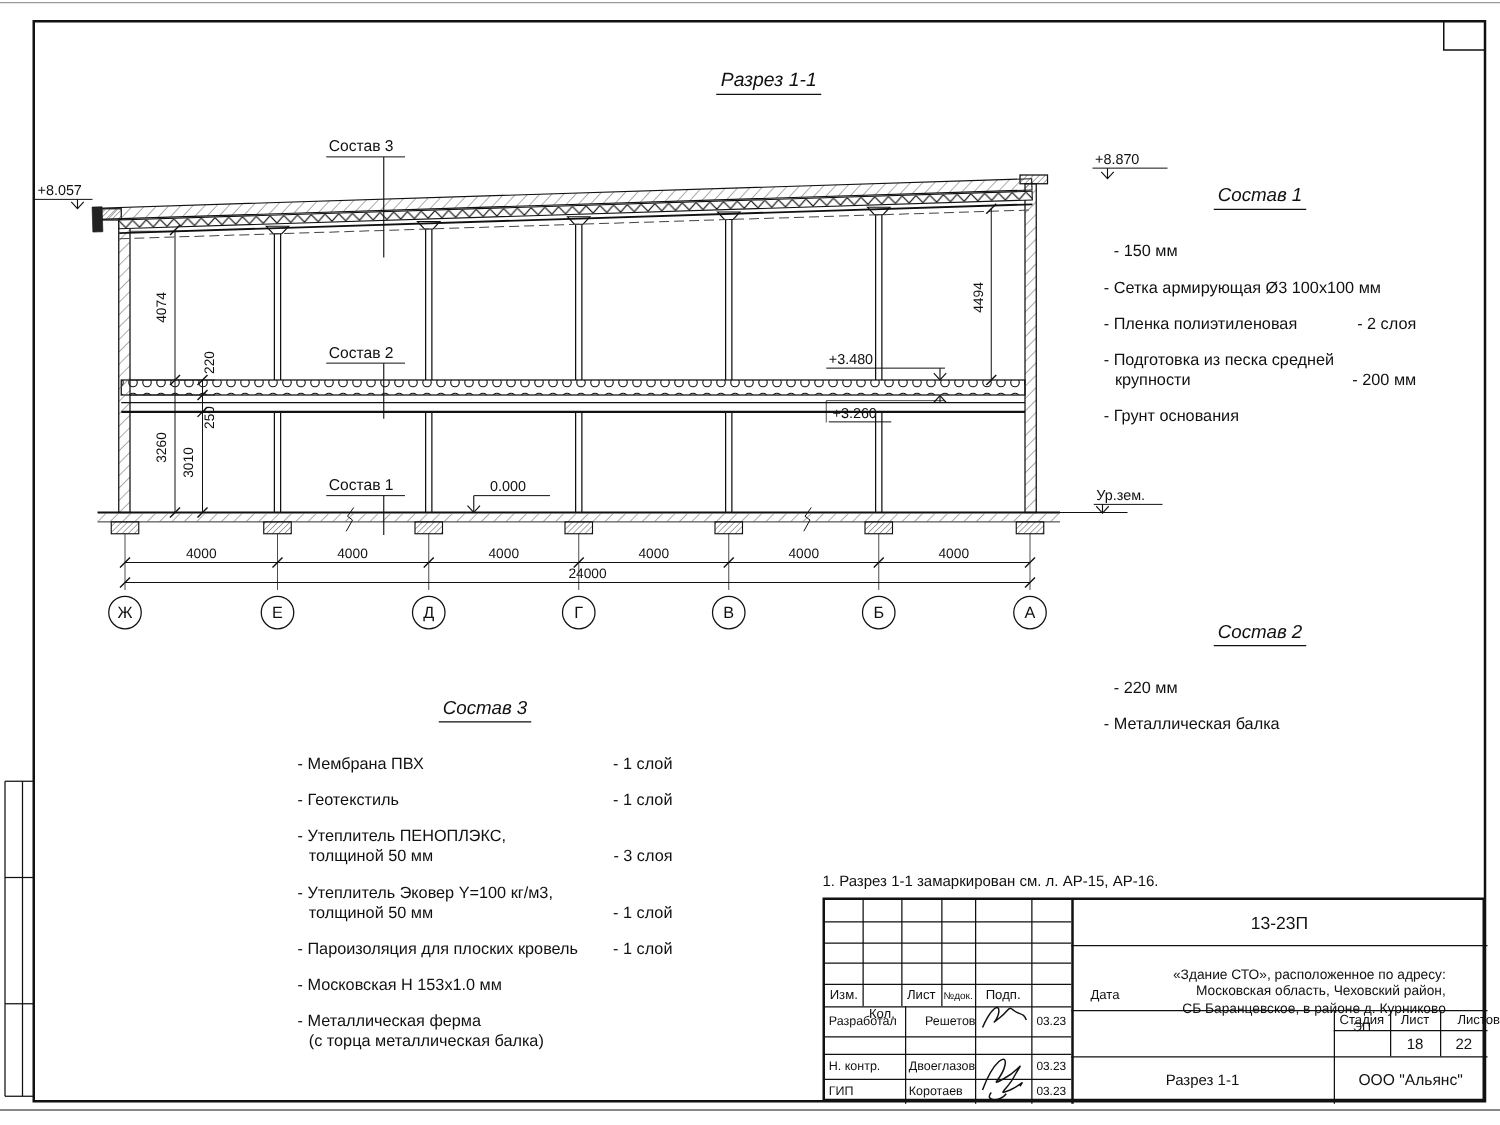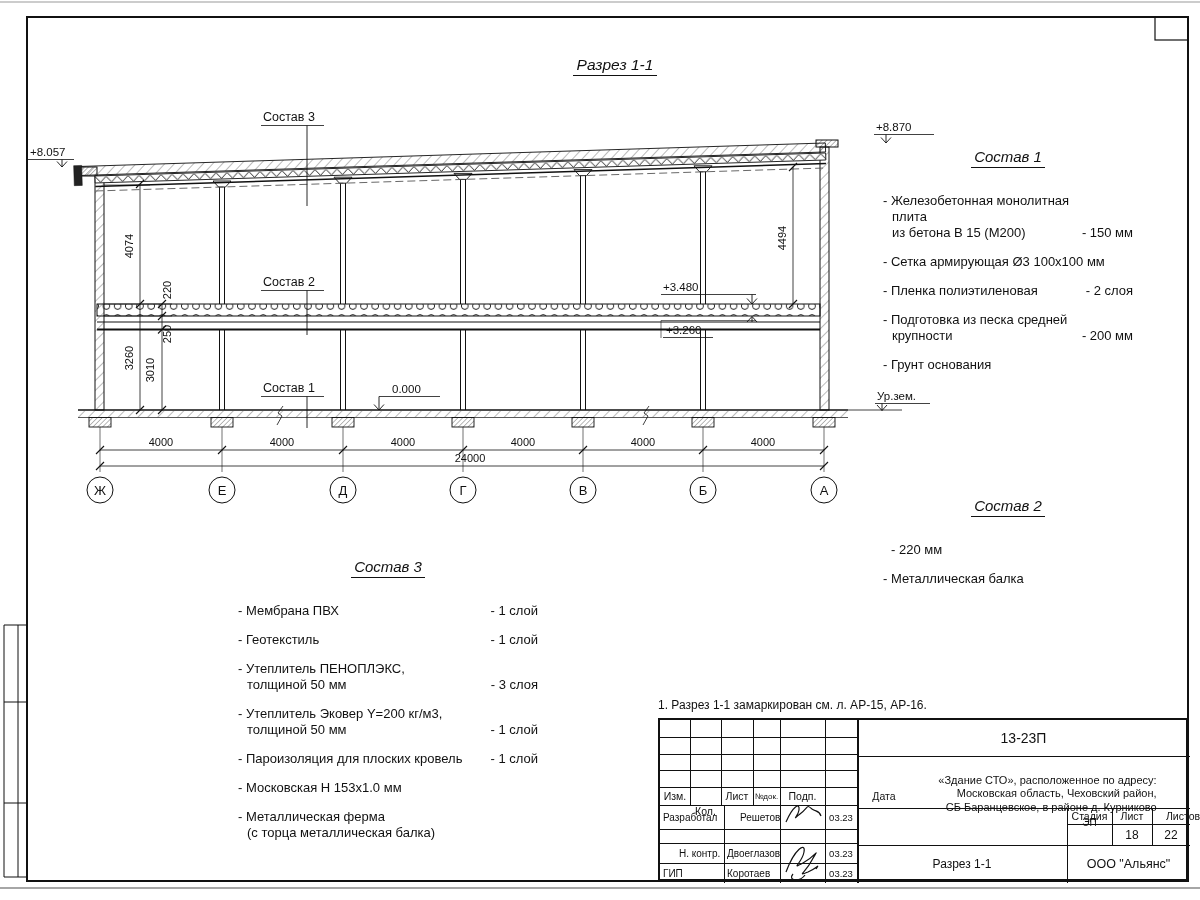--- a/index.html
+++ b/index.html
@@ -284,22 +284,20 @@
       <path d="M786,822 C793,806 800,802 799,810 C798,817 791,821 800,814 C809,807 806,804 812,809 C816,812 819,810 821,816" stroke-width="1.2"></path>
       <path d="M786,872 C795,848 806,842 804,852 C802,863 790,870 803,863 C816,856 820,846 812,860 C806,872 796,877 808,872 C817,868 820,863 816,869 M793,874 C787,881 800,882 805,875" stroke-width="1.2"></path>
     </g>
   </svg>
 
   <div id="page-title"><span>Разрез 1-1</span></div>
 
   <div class="sostav" style="left:883px;top:148px;width:250px;">
     <div class="sostav-title"><span>Состав 1</span></div>
     <div class="sostav-item">
-        <div class="si-name">- Железобетонная  монолитная плита
-из бетона В 15 (М200)</div>
         <div class="si-value">- 150 мм</div>
       </div>
     <div class="sostav-item">
         <div class="si-name">- Сетка армирующая Ø3 100х100 мм</div>
         <div class="si-value"></div>
       </div>
     <div class="sostav-item">
         <div class="si-name">- Пленка полиэтиленовая</div>
         <div class="si-value">-  2 слоя</div>
       </div>
@@ -334,21 +332,21 @@
     <div class="sostav-item">
         <div class="si-name">- Геотекстиль</div>
         <div class="si-value">- 1 слой</div>
       </div>
     <div class="sostav-item">
         <div class="si-name">- Утеплитель ПЕНОПЛЭКС,
 толщиной 50 мм</div>
         <div class="si-value">- 3 слоя</div>
       </div>
     <div class="sostav-item">
-        <div class="si-name">- Утеплитель Эковер Y=200 кг/м3,
+        <div class="si-name">- Утеплитель Эковер Y=100 кг/м3,
 толщиной 50 мм</div>
         <div class="si-value">- 1 слой</div>
       </div>
     <div class="sostav-item">
         <div class="si-name">- Пароизоляция для плоских кровель</div>
         <div class="si-value">- 1 слой</div>
       </div>
     <div class="sostav-item">
         <div class="si-name">- Московская Н 153х1.0 мм</div>
         <div class="si-value"></div>
@@ -390,21 +388,21 @@
     <div class="tb-cell" style="left:0;top:67px;width:30px;height:18px;font-size:10.5px;">Изм.</div>
     <div class="tb-cell" style="left:30px;top:82px;width:31px;height:18px;font-size:10.5px;">Кол.</div>
     <div class="tb-cell" style="left:61px;top:67px;width:32px;height:18px;font-size:10.5px;">Лист</div>
     <div class="tb-cell" style="left:93px;top:67px;width:27px;height:18px;font-size:8px;">№док.</div>
     <div class="tb-cell" style="left:120px;top:67px;width:45px;height:18px;font-size:10.5px;">Подп.</div>
     <div class="tb-cell" style="left:165px;top:67px;width:32px;height:18px;font-size:10.5px;margin-left:43px;">Дата</div>
 
     <div class="tb-cell tb-left" style="left:0;top:85px;width:64px;height:24px;font-size:10px;">Разработал</div>
     <div class="tb-cell tb-left" style="left:64px;top:85px;width:56px;height:24px;font-size:10px;padding-left:16px;">Решетова</div>
     <div class="tb-cell" style="left:165px;top:85px;width:32px;height:24px;font-size:9.5px;">03.23</div>
-    <div class="tb-cell tb-left" style="left:16px;top:123px;width:64px;height:20px;font-size:10px;">Н. контр.</div>
+    <div class="tb-cell tb-left" style="left:0;top:123px;width:64px;height:20px;font-size:10px;">Н. контр.</div>
     <div class="tb-cell tb-left" style="left:64px;top:123px;width:56px;height:20px;font-size:10px;">Двоеглазов</div>
     <div class="tb-cell" style="left:165px;top:123px;width:32px;height:20px;font-size:9.5px;">03.23</div>
     <div class="tb-cell tb-left" style="left:0;top:143px;width:64px;height:20px;font-size:10px;">ГИП</div>
     <div class="tb-cell tb-left" style="left:64px;top:143px;width:56px;height:20px;font-size:10px;">Коротаев</div>
     <div class="tb-cell" style="left:165px;top:143px;width:32px;height:20px;font-size:9.5px;">03.23</div>
 
     <div class="tb-cell" style="left:197px;top:0;width:333px;height:36px;font-size:14px;">13-23П</div>
     <div class="tb-cell" style="left:197px;top:48px;width:333px;height:52px;padding-left:24px;">
       <div style="font-size:11px;line-height:13.5px;">
         <div>«Здание СТО», расположенное по адресу:</div>

